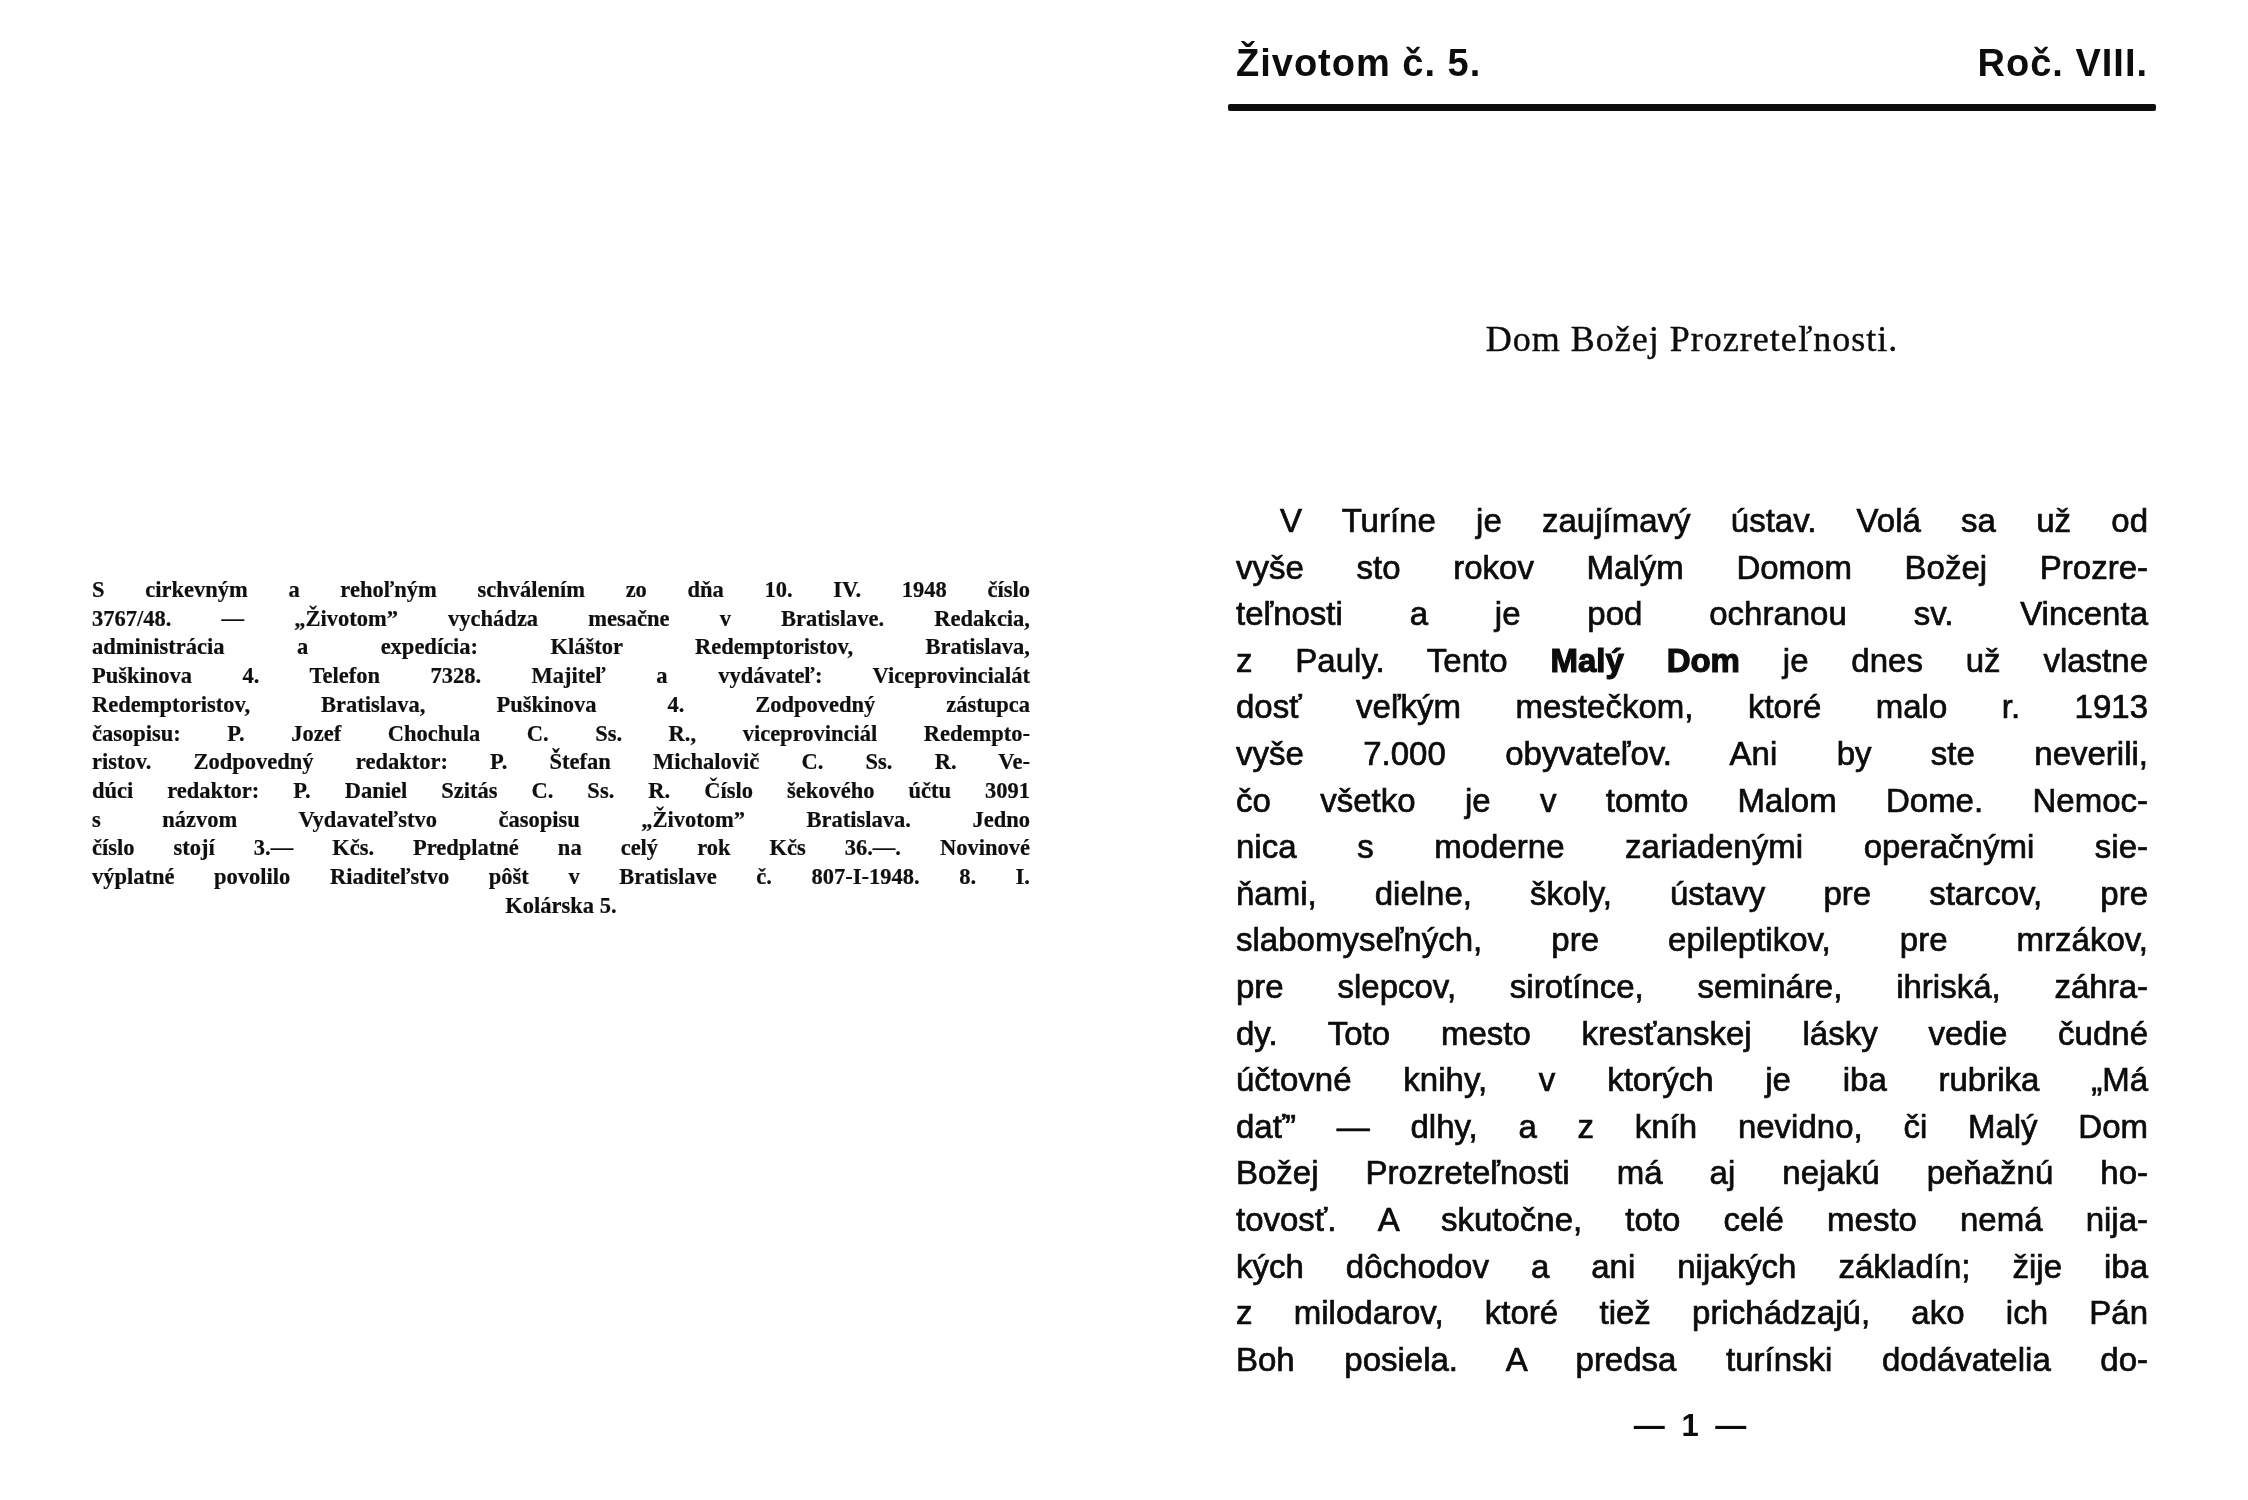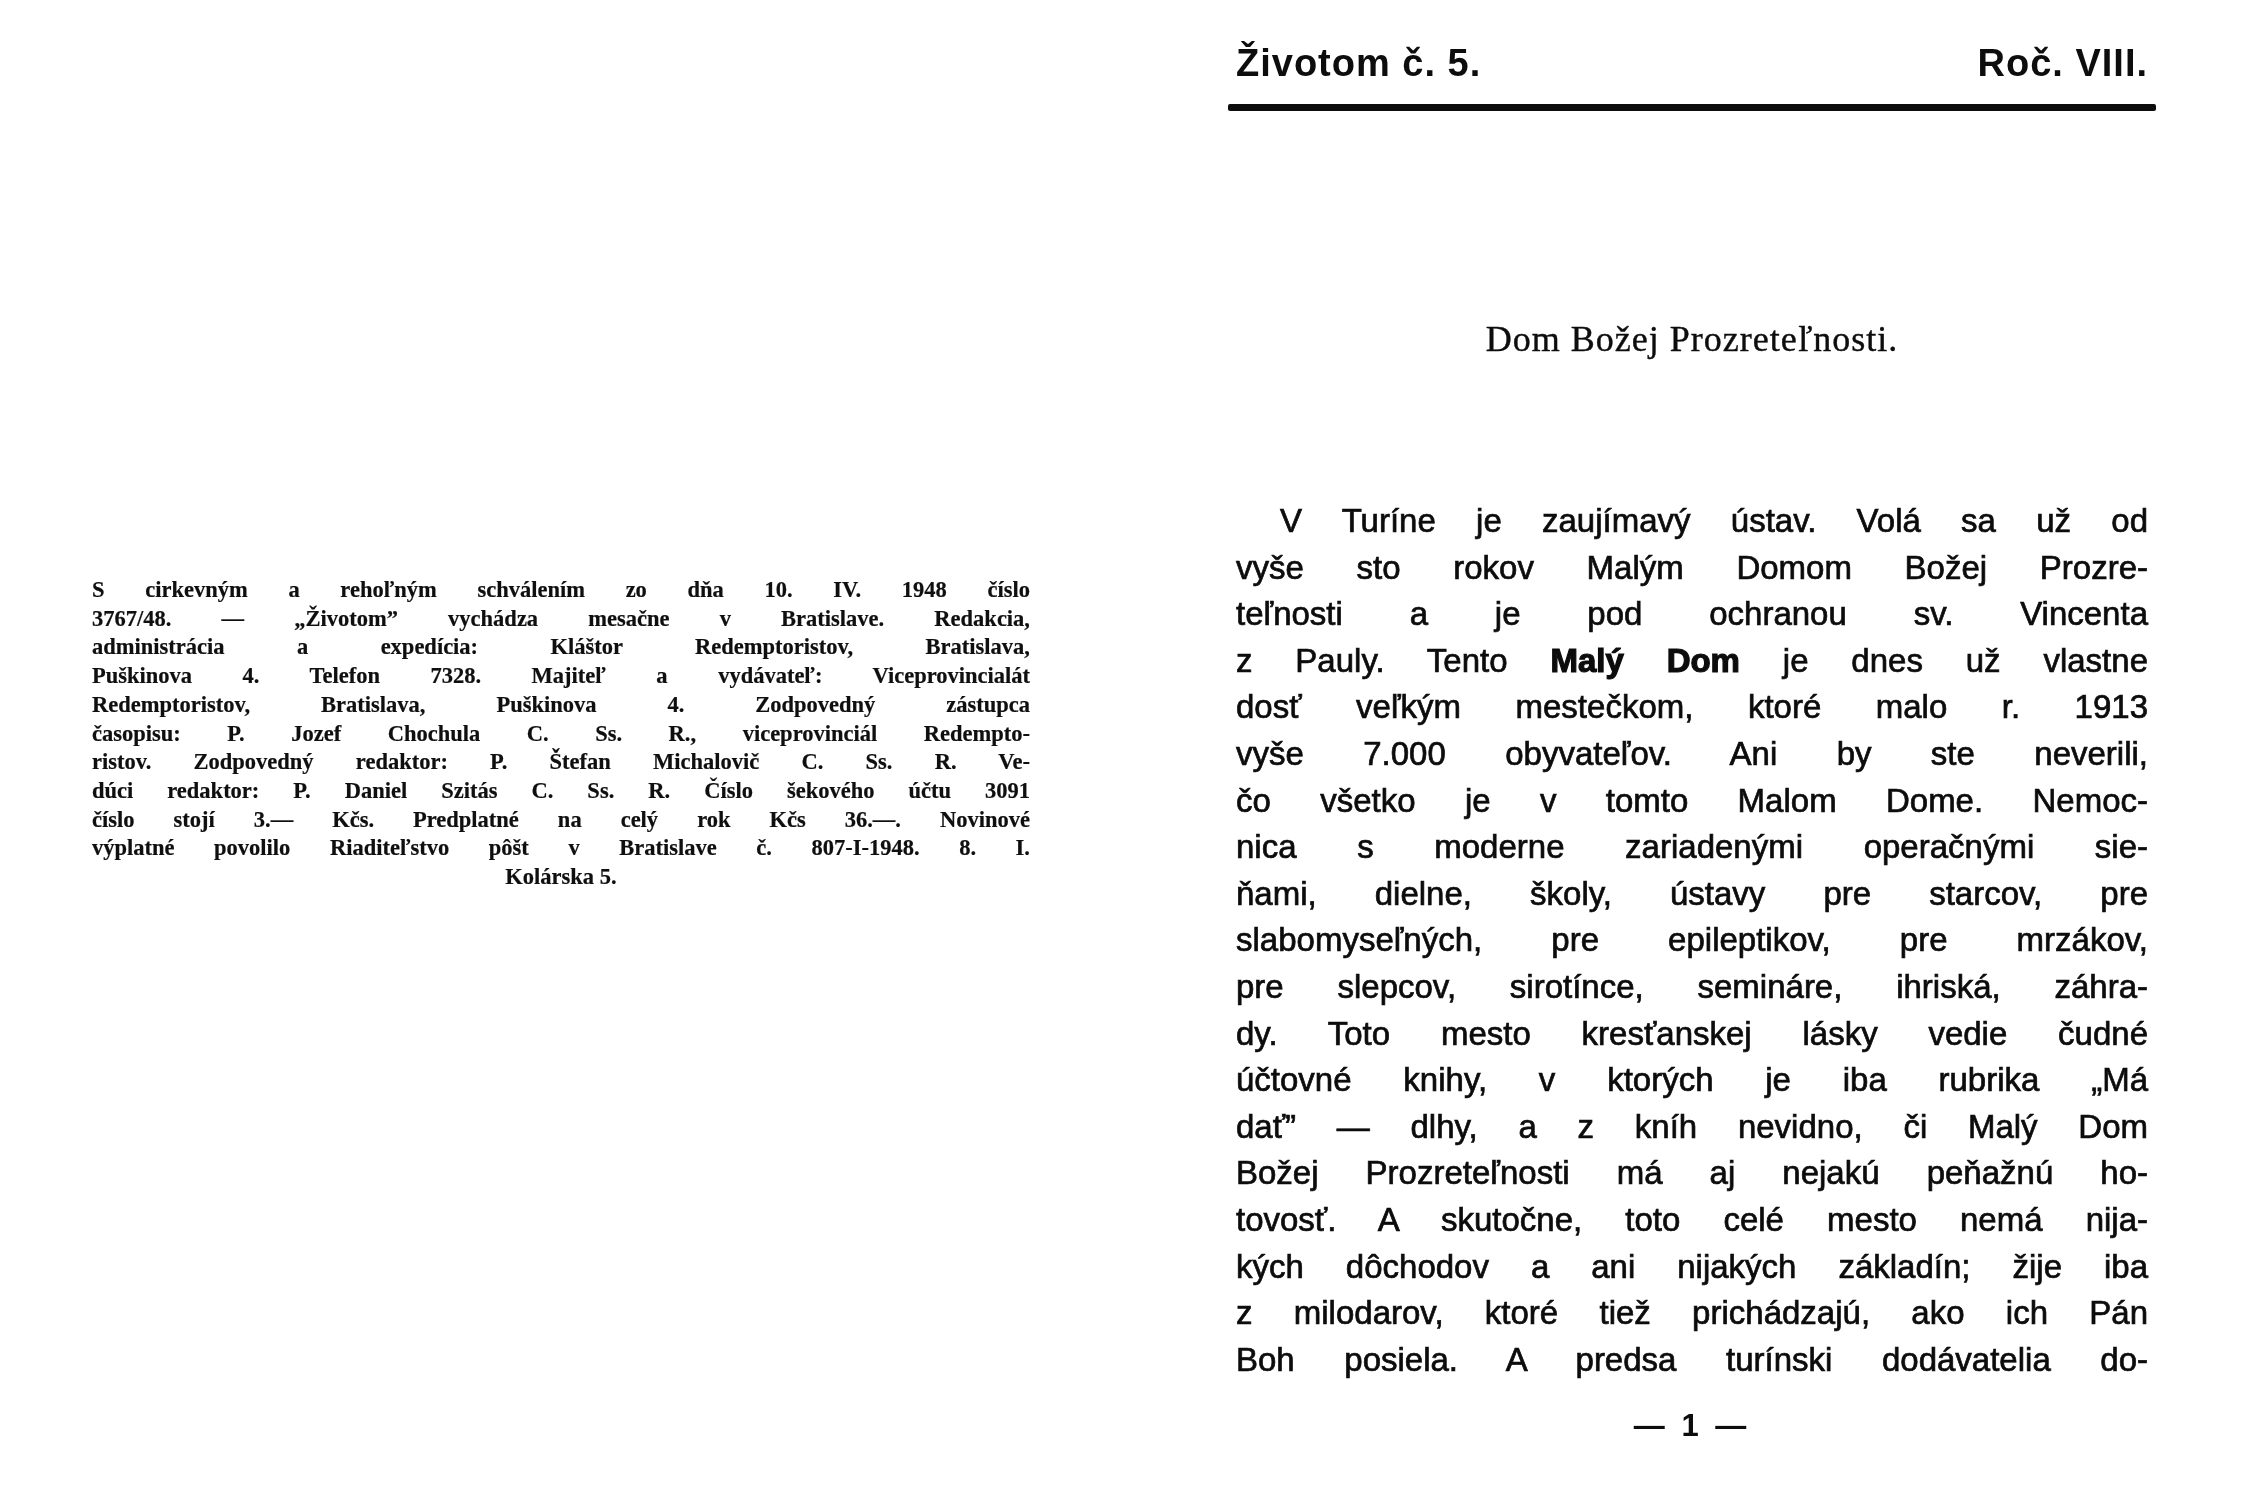--- a/index.html
+++ b/index.html
@@ -75,20 +75,21 @@
 
   <div class="imprint">
       <div class="imp-line">S cirkevným a rehoľným schválením zo dňa 10. IV. 1948 číslo</div>
       <div class="imp-line">3767/48. — „Životom” vychádza mesačne v Bratislave. Redakcia,</div>
       <div class="imp-line">administrácia a expedícia: Kláštor Redemptoristov, Bratislava,</div>
       <div class="imp-line">Puškinova 4. Telefon 7328. Majiteľ a vydávateľ: Viceprovincialát</div>
       <div class="imp-line">Redemptoristov, Bratislava, Puškinova 4. Zodpovedný zástupca</div>
       <div class="imp-line">časopisu: P. Jozef Chochula C. Ss. R., viceprovinciál Redempto-</div>
       <div class="imp-line">ristov. Zodpovedný redaktor: P. Štefan Michalovič C. Ss. R. Ve-</div>
       <div class="imp-line">dúci redaktor: P. Daniel Szitás C. Ss. R. Číslo šekového účtu 3091</div>
+      <div class="imp-line">s názvom Vydavateľstvo časopisu „Životom” Bratislava. Jedno</div>
       <div class="imp-line">číslo stojí 3.— Kčs. Predplatné na celý rok Kčs 36.—. Novinové</div>
       <div class="imp-line">výplatné povolilo Riaditeľstvo pôšt v Bratislave č. 807-I-1948. 8. I.</div>
       <div class="imp-line">Kolárska 5.</div>
     </div>
 
   <div class="right-col">
 
     <div class="journal-header">
       <span>Životom č. 5.</span>
       <span>Roč. VIII.</span>

